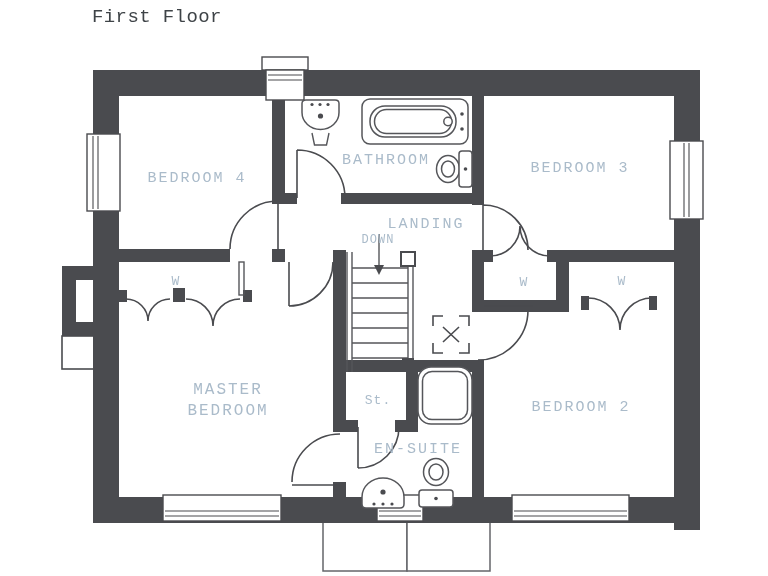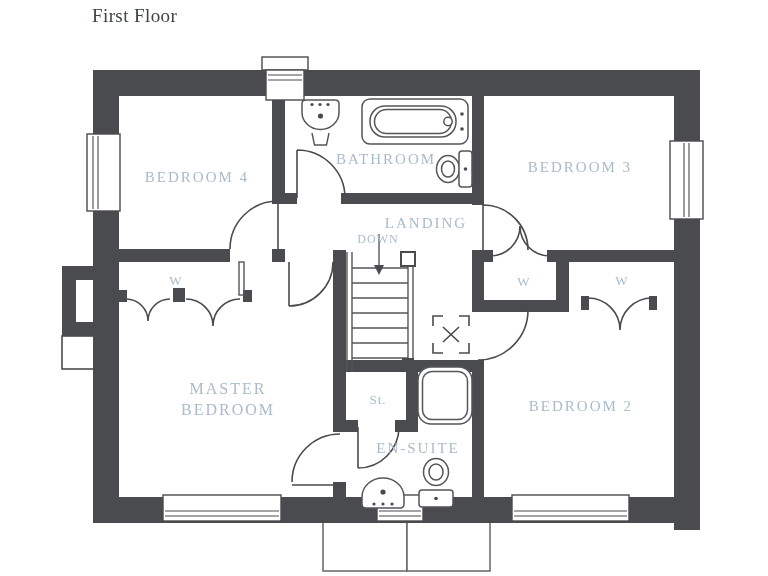--- a/index.html
+++ b/index.html
@@ -1,17 +1,17 @@
 <!DOCTYPE html>
 <html><head>
 <meta charset="utf-8">
 <style>
   html,body{margin:0;padding:0;background:#ffffff;}
   .stage{position:relative;width:768px;height:576px;background:#fff;overflow:hidden;
-         font-family:Liberation Serif, serif;}
+         font-family:Liberation Mono, monospace;}
   svg{position:absolute;left:0;top:0;}
   .wall{fill:#4a4b4f;stroke:none;}
   .ln{stroke:#4a4b4f;stroke-width:1.6;fill:none;}
   .thin{stroke:#55565a;stroke-width:1.4;fill:none;}
   .fixt{stroke:#55565a;stroke-width:1.5;fill:#ffffff;}
   .winf{fill:#ffffff;stroke:#4a4b4f;stroke-width:1.4;}
   .winl{stroke:#4a4b4f;stroke-width:1.1;fill:none;}
   .porch{fill:#ffffff;stroke:#64656a;stroke-width:1.5;}
   .dot{fill:#4a4b4f;stroke:none;}
   .lbl{fill:#aabbca;letter-spacing:2px;}

